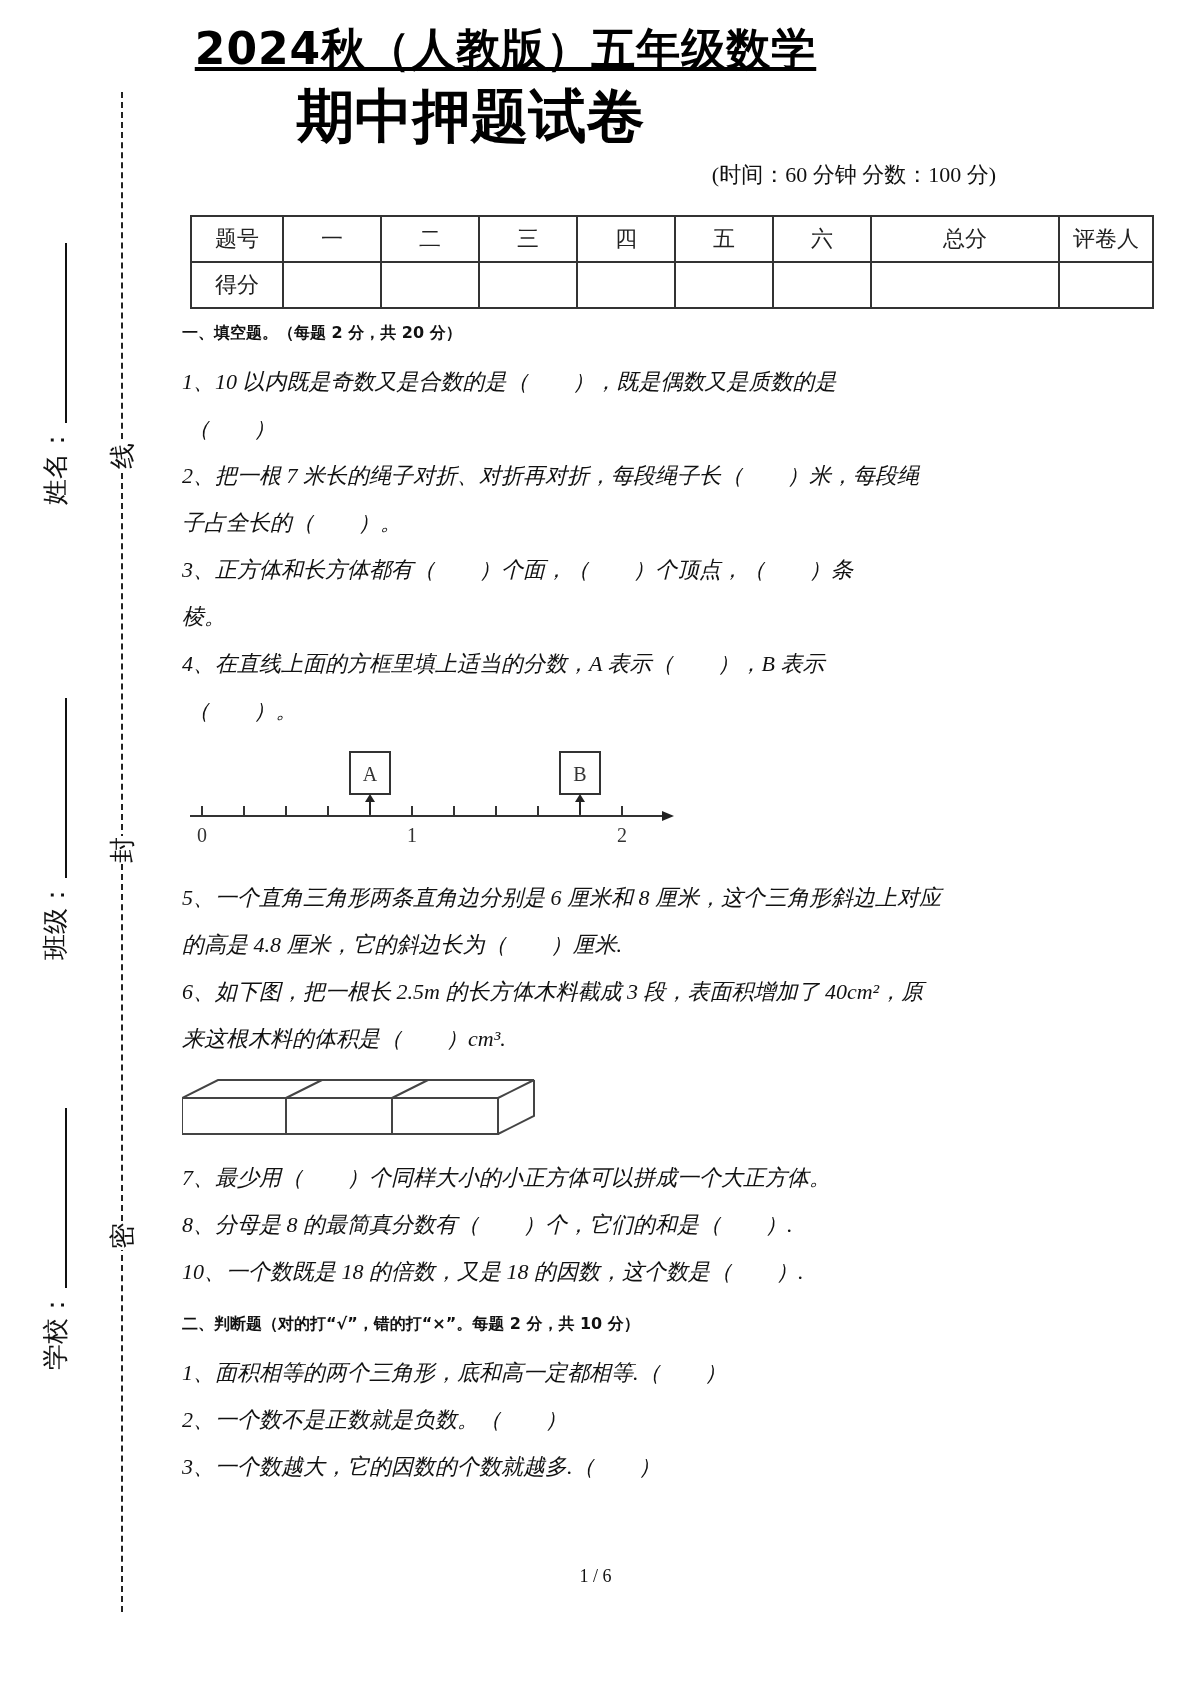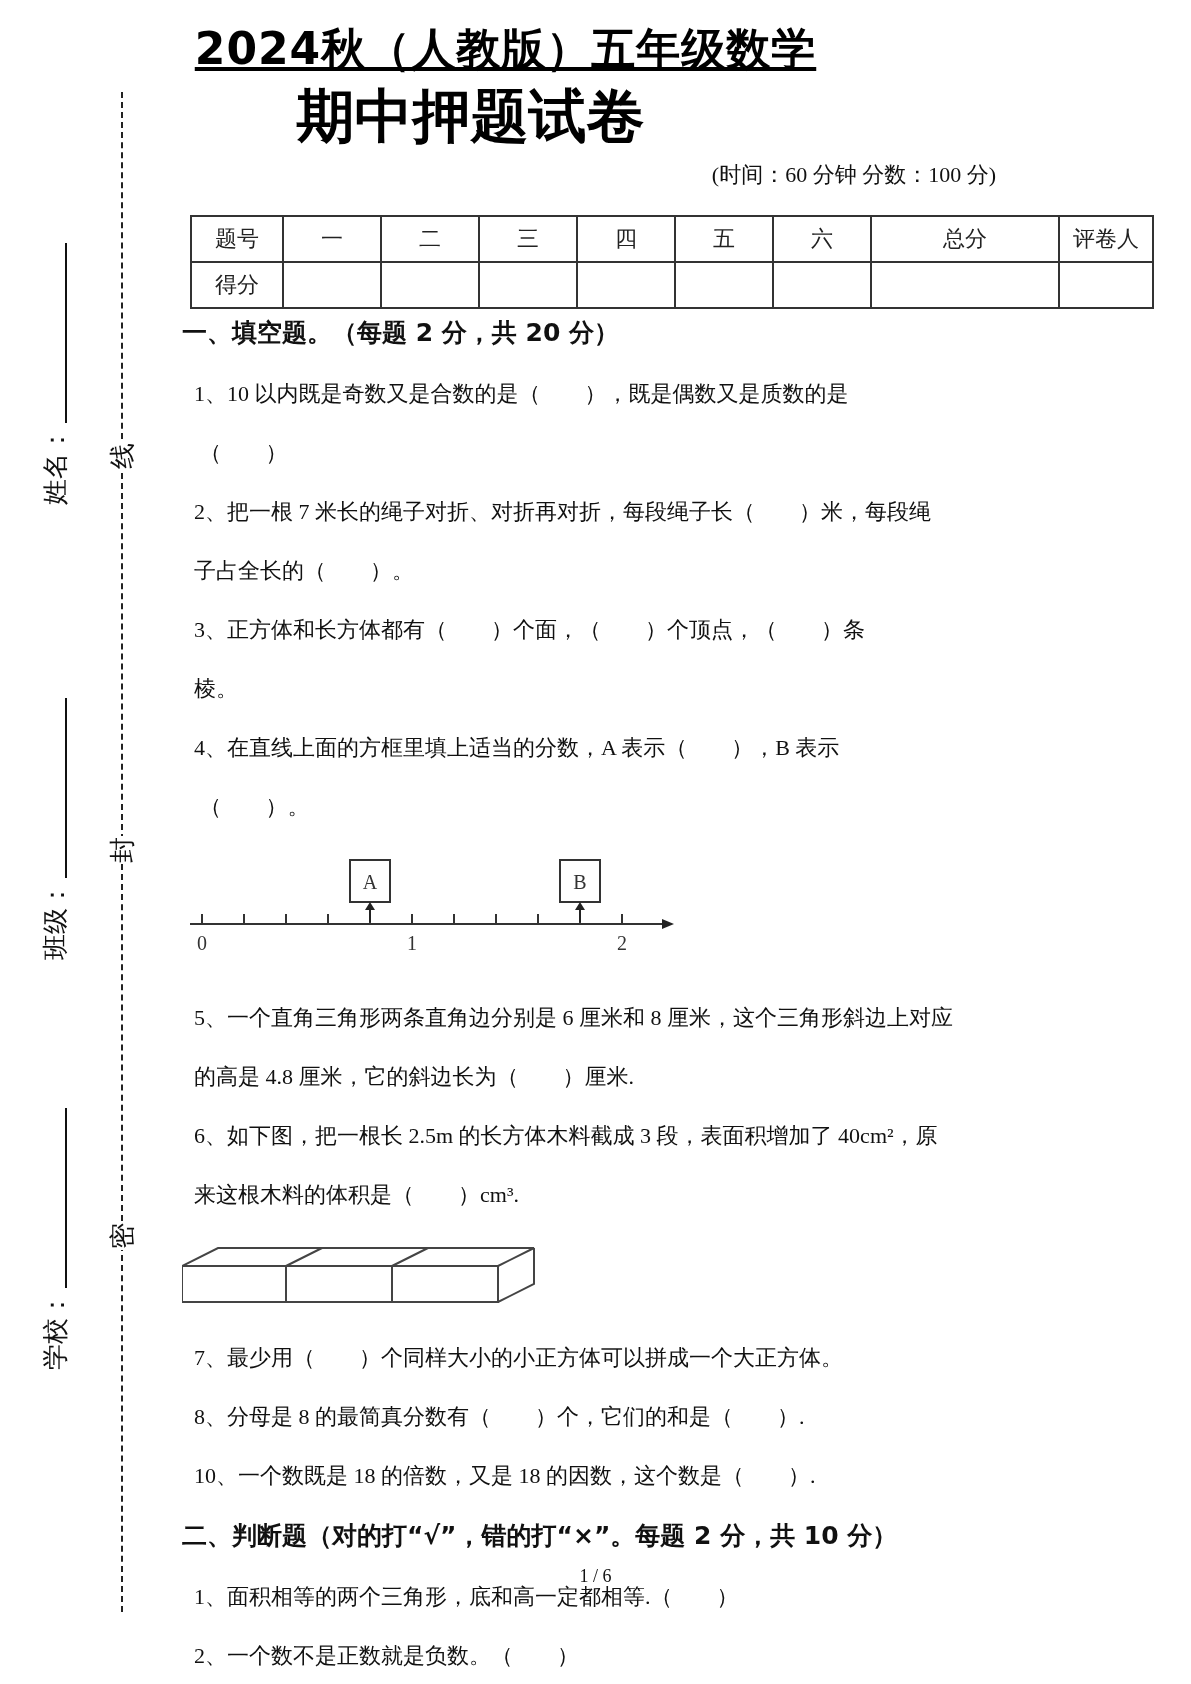--- a/index.html
+++ b/index.html
@@ -16,22 +16,22 @@
   .title1 { top: 20px; font-size: 44px; letter-spacing: 1px; padding-right: 200px; box-sizing: border-box; padding-left: 20px; text-decoration: underline; }
   .title2 { top: 78px; font-size: 58px; padding-right: 250px; box-sizing: border-box; }
   .meta { position: absolute; top: 160px; right: 195px; font-size: 22px; }
 
   
   table.score { position: absolute; left: 177px; top: 215px; border-collapse: collapse; width: 964px; margin-left: 13px; }
   table.score td { border: 2px solid #333; height: 44px; text-align: center; font-family: "DejaVu Sans", sans-serif; font-size: 22px; color: #222; padding: 0; }
 
   
   .content { position: absolute; left: 182px; top: 308px; width: 840px; }
-  .sec-title { font-family: "DejaVu Sans", sans-serif; font-weight: bold; font-size: 25px; line-height: 50px; margin: 0; }
-  .q { font-size: 22px; line-height: 47px; margin: 12px; white-space: pre-wrap; }
+  .sec-title { font-family: "DejaVu Sans", sans-serif; font-weight: bold; font-size: 16px; line-height: 50px; margin: 0; }
+  .q { font-size: 22px; line-height: 47px; margin: 0; white-space: pre-wrap; font-style: italic; }
   .figure { position: relative; }
   .fig-numline { height: 140px; }
   .fig-box { height: 92px; }
 
   .page-num { position: absolute; left: 0; width: 1191px; text-align: center; top: 1566px; font-size: 18px; }
 </style>
 </head>
 <body>
 
 <div class="bind-line"></div>

